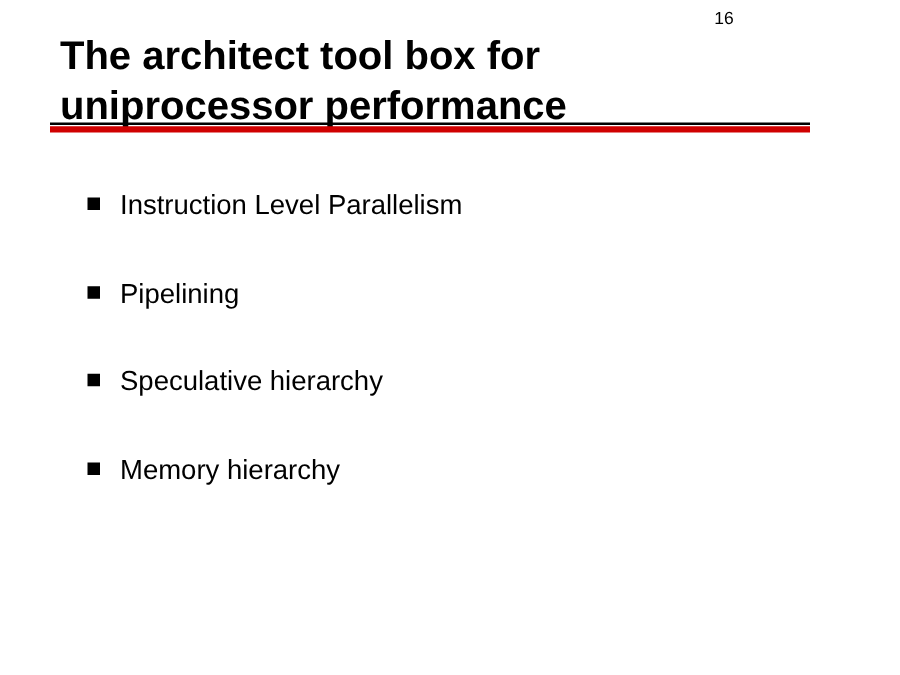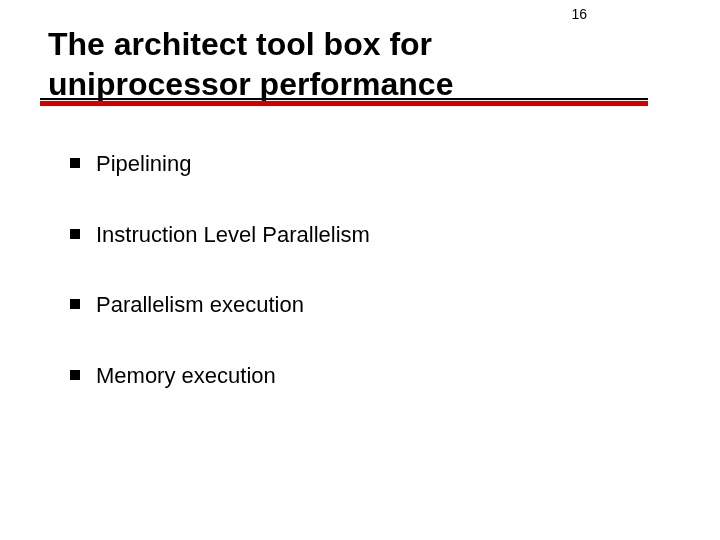--- a/index.html
+++ b/index.html
@@ -25,29 +25,29 @@
   <div class="title-block">
     <div class="title">The architect tool box for uniprocessor performance</div>
   </div>
 
   <div class="title-underline"></div>
   <div class="red-rule"></div>
 
   <div class="body">
     <div class="bullet-item">
       <div class="bullet-marker"></div>
+      <div class="bullet-text">Instruction Level Parallelism</div>
+    </div>
+    <div class="bullet-item">
+      <div class="bullet-marker"></div>
       <div class="bullet-text">Pipelining</div>
     </div>
     <div class="bullet-item">
       <div class="bullet-marker"></div>
-      <div class="bullet-text">Instruction Level Parallelism</div>
+      <div class="bullet-text">Speculative hierarchy</div>
     </div>
     <div class="bullet-item">
       <div class="bullet-marker"></div>
-      <div class="bullet-text">Parallelism execution</div>
-    </div>
-    <div class="bullet-item">
-      <div class="bullet-marker"></div>
-      <div class="bullet-text">Memory execution</div>
+      <div class="bullet-text">Memory hierarchy</div>
     </div>
   </div>
 
 </div>
 
 </body></html>

